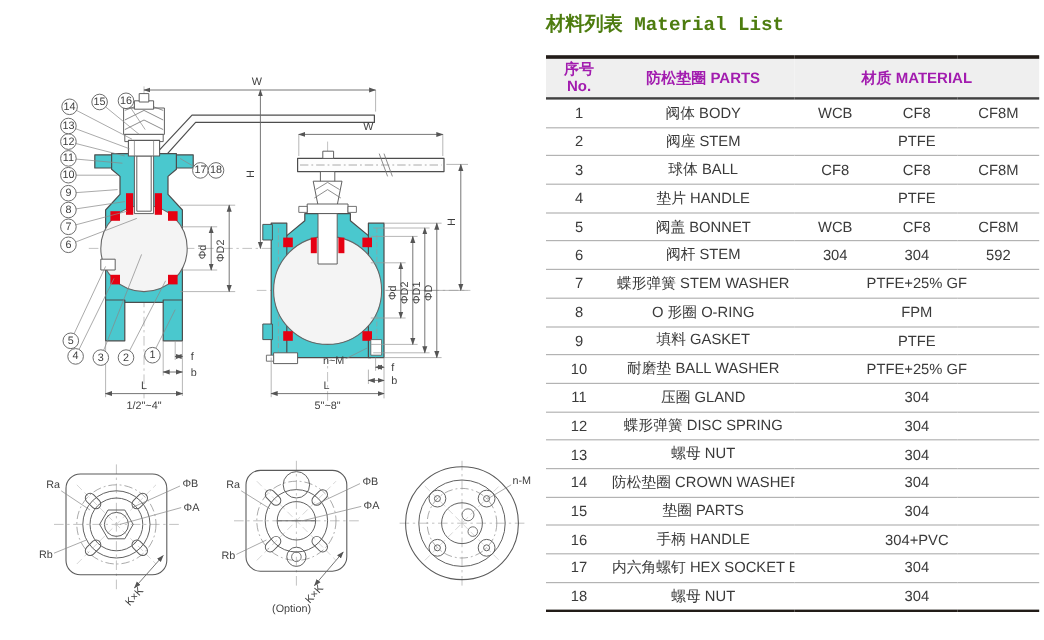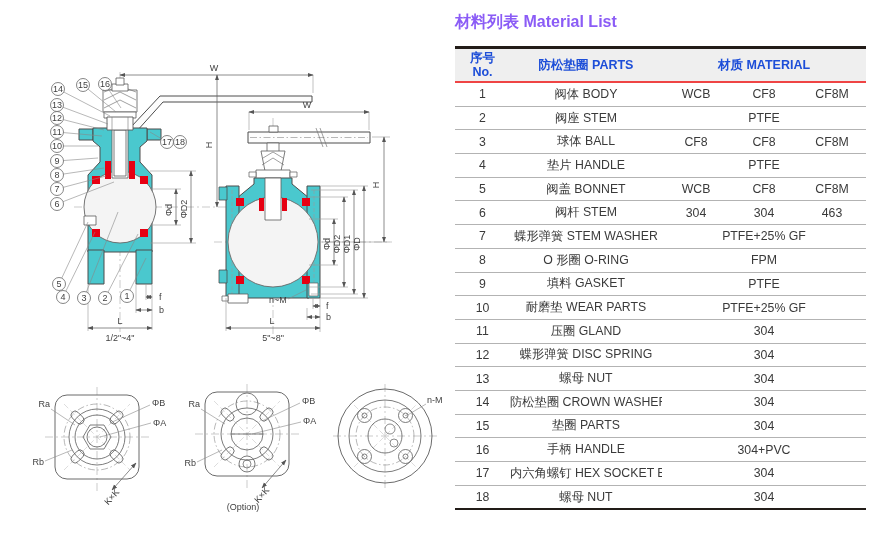--- a/index.html
+++ b/index.html
@@ -3,25 +3,25 @@
 <meta charset="utf-8">
 <style>
   html,body{margin:0;padding:0;background:#fff;}
   body{width:870px;height:533px;overflow:hidden;
        font-family:"Liberation Sans","DejaVu Sans",sans-serif;color:#3a3a3a;}
   .page{position:relative;width:870px;height:533px;background:#fff;}
   .drawings{position:absolute;left:0;top:0;width:455px;height:533px;}
   svg text{font-family:"Liberation Sans","DejaVu Sans",sans-serif;font-size:9px;fill:#3f3f3f;}
   svg .btx{font-size:7px;fill:#333;}
   .material-list{position:absolute;left:455px;top:12px;width:412px;}
-  .ml-title{font-size:16px;line-height:19px;font-weight:bold;color:#8b5cf6;margin:0 0 15px 0;}
+  .ml-title{font-size:16px;line-height:19px;font-weight:bold;color:#4d7c0f;margin:0 0 15px 0;font-family:Liberation Mono, monospace;}
   table.mat{width:411px;border-collapse:collapse;table-layout:fixed;
             border-top:3px solid #221c18;border-bottom:2px solid #221c18;}
-  table.mat thead th{background:#efefef;border-bottom:2px solid #ef4444;
-            font-size:12.5px;font-weight:bold;color:#1d4ed8;padding:2px 0;height:24px;
+  table.mat thead th{background:#efefef;border-bottom:2px solid #404040;
+            font-size:12.5px;font-weight:bold;color:#a21caf;padding:2px 0;height:24px;
             text-align:center;vertical-align:middle;line-height:1.12;}
   table.mat tbody td{height:22.7px;font-size:12.3px;color:#3a3a3a;text-align:center;
             vertical-align:middle;padding:0;white-space:nowrap;overflow:hidden;}
   table.mat tbody tr + tr td{border-top:1px solid #b3b3b3;}
   .hdr-no-zh,.hdr-no-en{display:block;}
 </style>
 </head>
 <body>
 
 <div class="page">
@@ -383,40 +383,40 @@
             <td>阀盖 BONNET</td>
             <td>WCB</td>
             <td>CF8</td>
             <td>CF8M</td>
           </tr>
           <tr>
             <td>6</td>
             <td>阀杆 STEM</td>
             <td>304</td>
             <td>304</td>
-            <td>463</td>
+            <td>592</td>
           </tr>
           <tr>
             <td>7</td>
             <td>蝶形弹簧 STEM WASHER</td>
             <td colspan="3">PTFE+25% GF</td>
           </tr>
           <tr>
             <td>8</td>
             <td>O 形圈 O-RING</td>
             <td colspan="3">FPM</td>
           </tr>
           <tr>
             <td>9</td>
             <td>填料 GASKET</td>
             <td colspan="3">PTFE</td>
           </tr>
           <tr>
             <td>10</td>
-            <td>耐磨垫 WEAR PARTS</td>
+            <td>耐磨垫 BALL WASHER</td>
             <td colspan="3">PTFE+25% GF</td>
           </tr>
           <tr>
             <td>11</td>
             <td>压圈 GLAND</td>
             <td colspan="3">304</td>
           </tr>
           <tr>
             <td>12</td>
             <td>蝶形弹簧 DISC SPRING</td>

